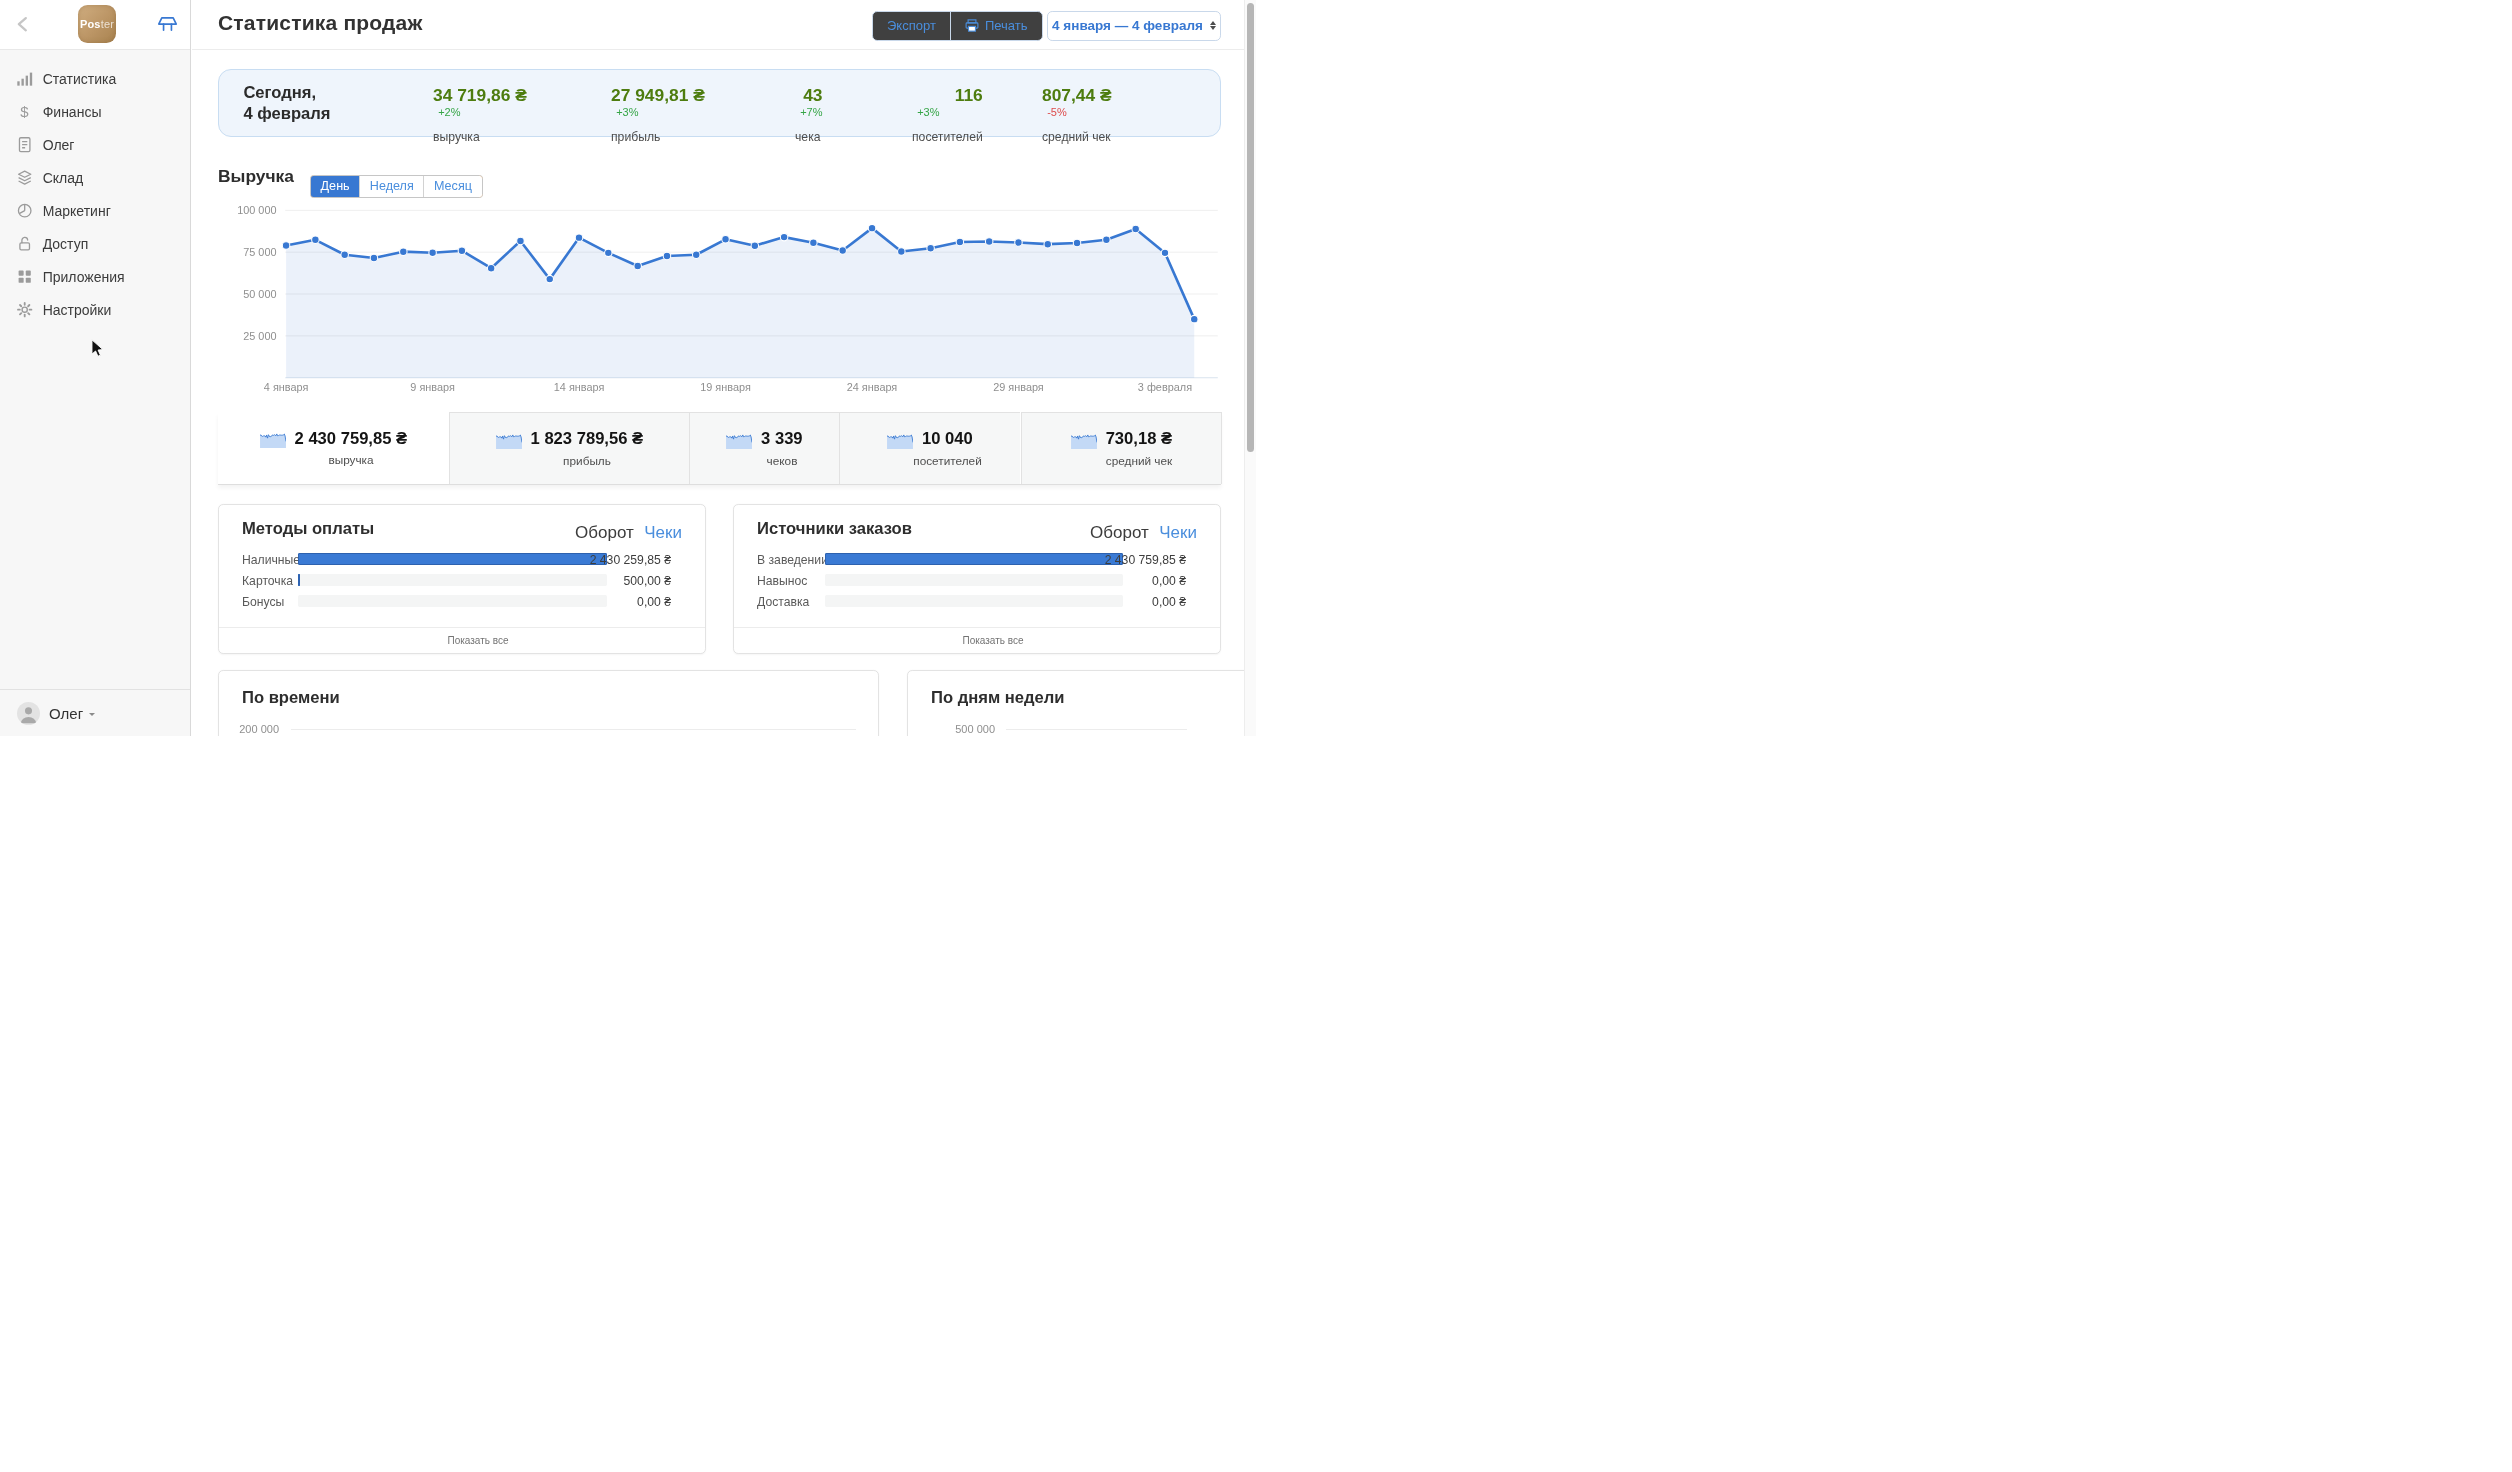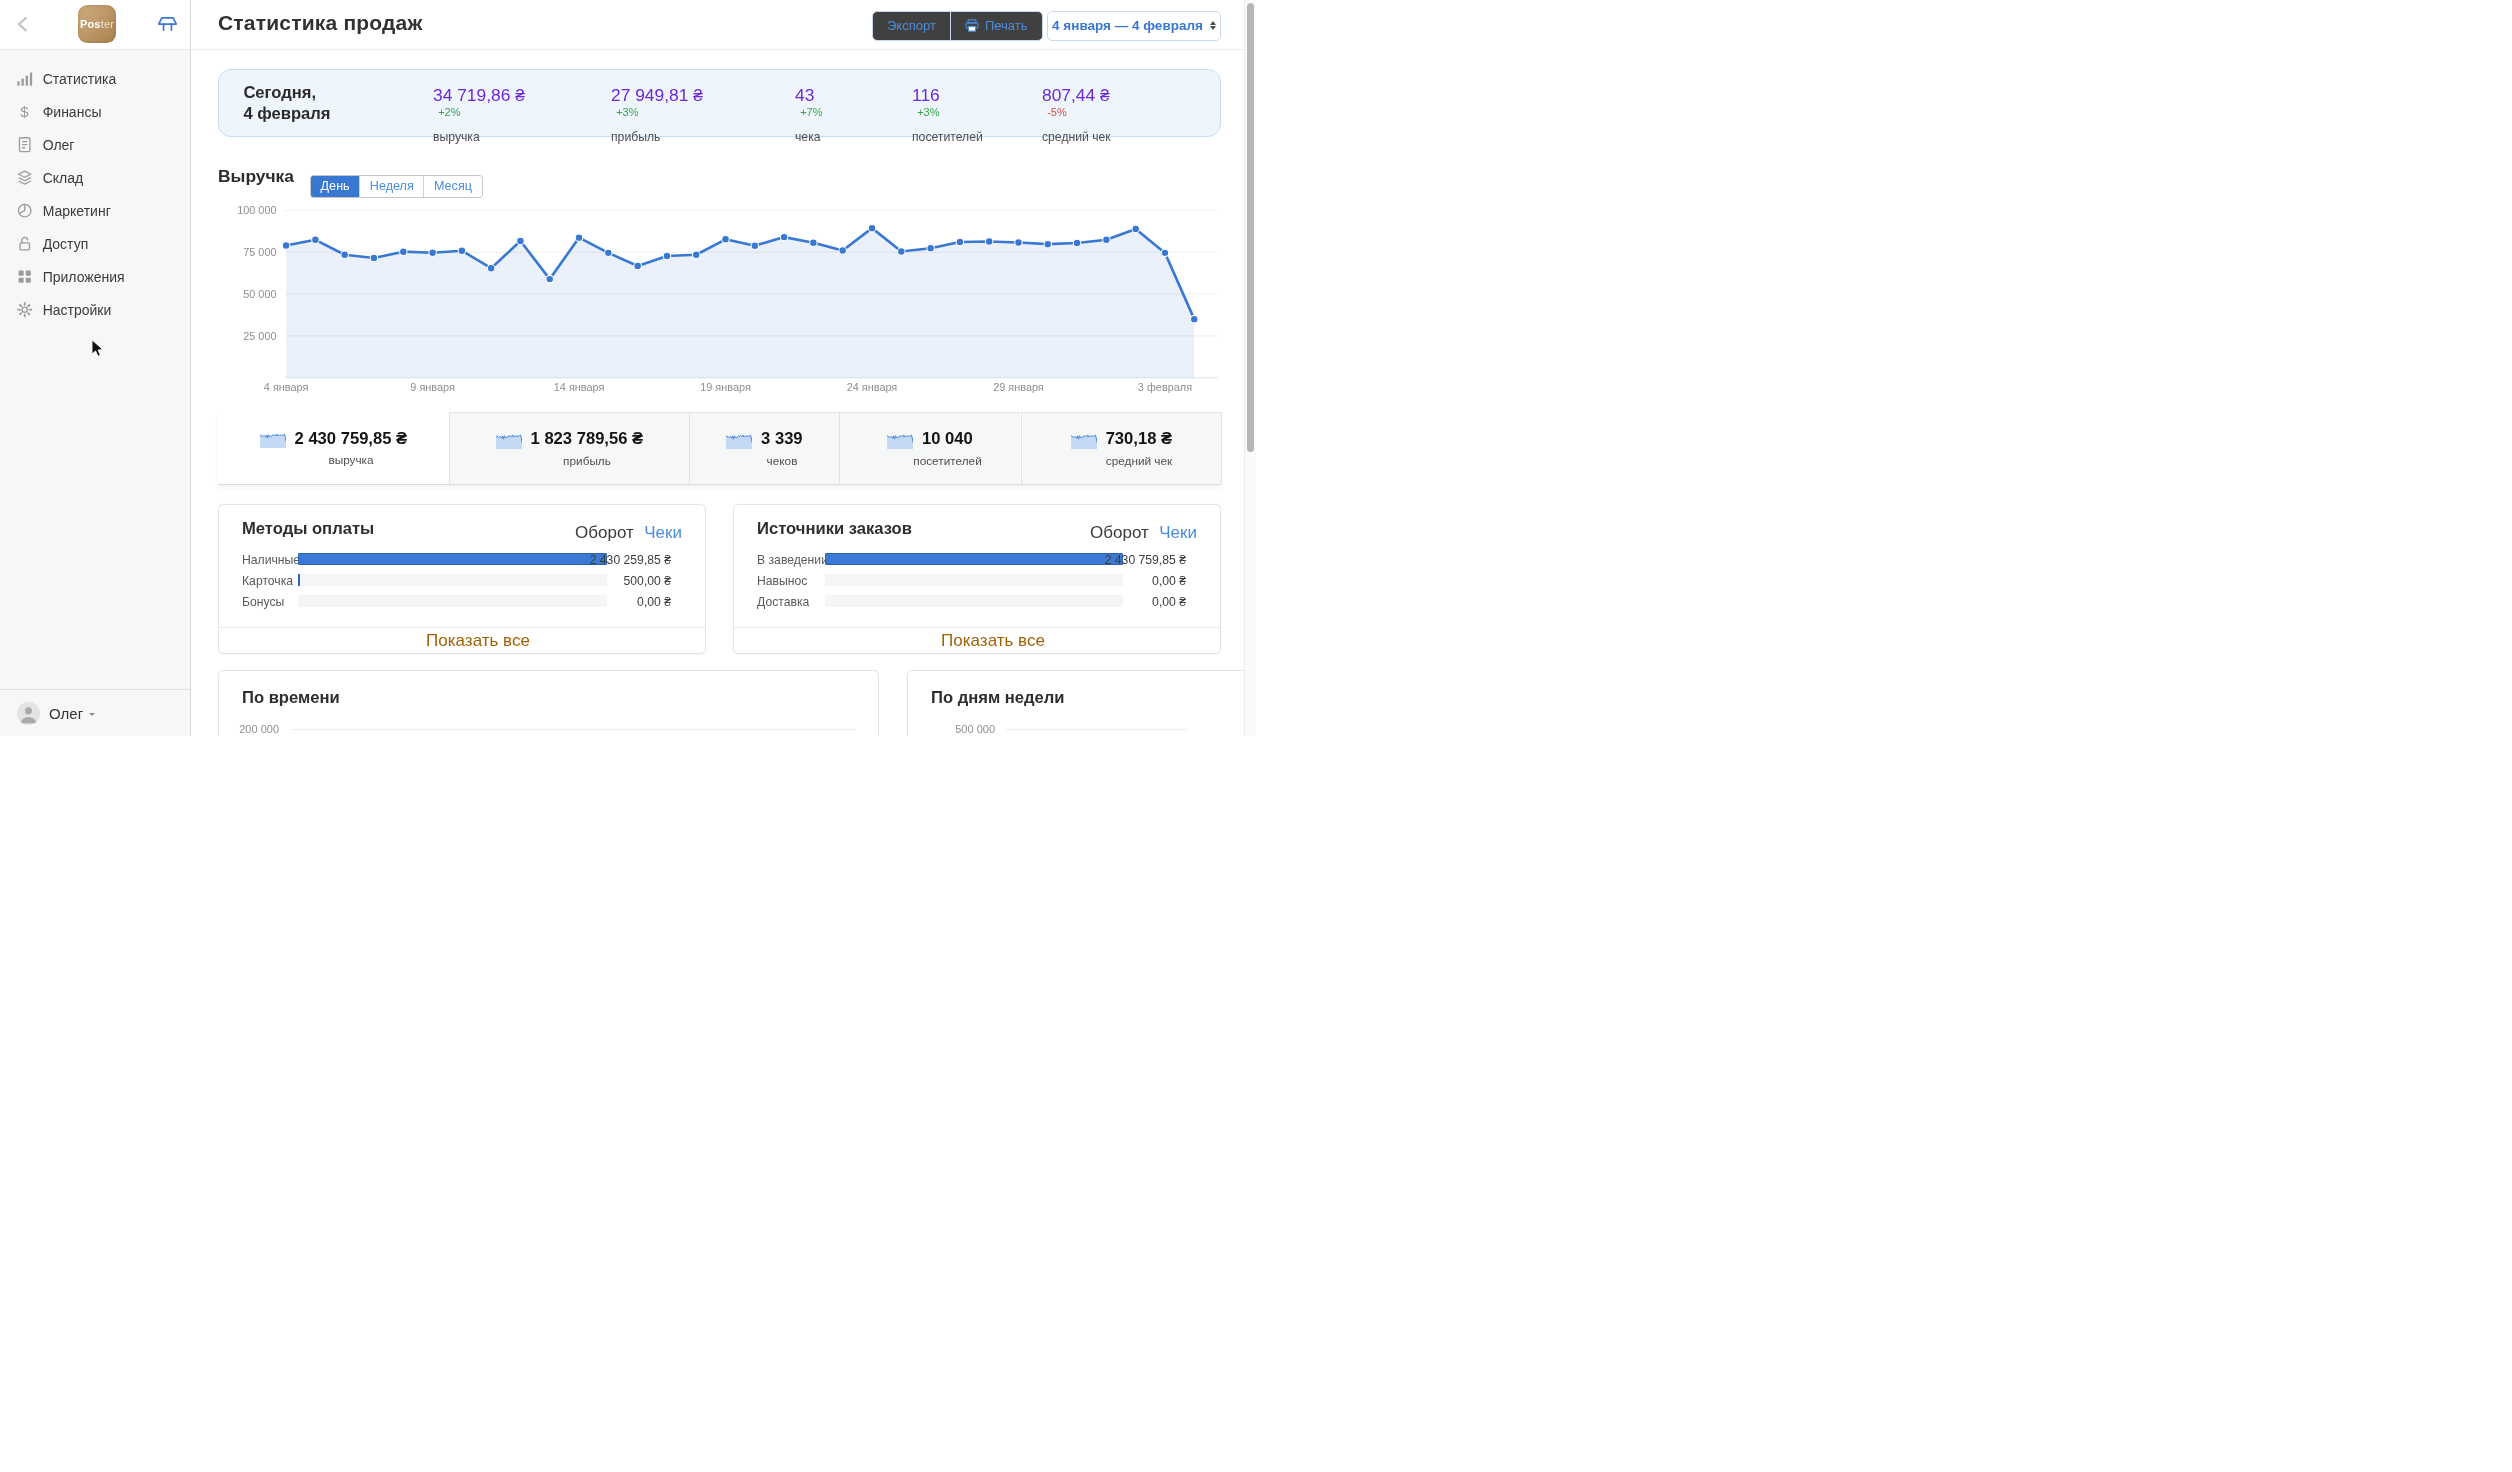--- a/index.html
+++ b/index.html
@@ -41,21 +41,21 @@
   .date-label{font-size:13.5px;font-weight:bold;color:#3878d2;}
   .updown{margin-left:7px;display:flex;flex-direction:column;gap:1.7px;}
   .updown i{width:0;height:0;border-left:3.5px solid transparent;border-right:3.5px solid transparent;display:block;}
   .updown .up{border-bottom:4.4px solid #4c4c4c;}
   .updown .down{border-top:4.4px solid #4c4c4c;}
 
   
   .today{position:absolute;left:26px;top:69px;width:1003px;height:68px;background:#eff5fc;border:0.9px solid #c8ddf2;border-radius:13px;}
   .today-title{position:absolute;left:24.4px;top:12.2px;font-size:16.6px;font-weight:bold;color:#2b2b2b;line-height:21px;}
   .stat{position:absolute;top:15px;}
-  .stat-value{font-size:17.4px;font-weight:normal;color:#6d28d9;white-space:nowrap;}
+  .stat-value{font-size:17.4px;font-weight:bold;color:#4d7c0f;white-space:nowrap;text-align:right;}
   .stat-delta{font-size:11px;vertical-align:6.1px;margin-left:5.2px;font-weight:normal;}
   .stat-label{font-size:12.2px;color:#4e4e4e;margin-top:5.2px;}
 
   
   .rev-heading{position:absolute;left:26px;top:166px;font-size:17.4px;font-weight:bold;color:#2e2e2e;}
   .tabs{position:absolute;left:118px;top:175px;display:inline-flex;border:0.9px solid #c6c6c6;border-radius:3.5px;overflow:hidden;background:#fdba74;}
   .seg{padding:0 9.6px;line-height:21px;font-size:12.6px;color:#4a8edd;cursor:pointer;background:#fff;}
   .seg + .seg{border-left:0.9px solid #d2d2d2;}
   .seg.active{background:#3878d2;color:#fff;}
   .chart-wrap{position:absolute;left:23px;top:206px;width:1012px;height:190px;}
@@ -76,21 +76,21 @@
   .card-title{position:absolute;left:23px;top:14px;font-size:16.6px;font-weight:bold;color:#2e2e2e;}
   .card-toggle{position:absolute;right:23px;top:18.3px;font-size:17px;}
   .tg-active{color:#3c3c3c;cursor:pointer;}
   .tg-link{color:#4a8edd;margin-left:10.5px;cursor:pointer;}
   .brow{position:absolute;left:0;right:11px;height:21px;}
   .brow-label{position:absolute;left:23px;top:3.5px;font-size:12.2px;color:#5a5a5a;}
   .bar-track{position:absolute;top:4.4px;height:11.3px;background:#f4f5f5;border-radius:1.7px;}
   .bar-fill{height:100%;border-radius:1.7px;background:#3a7ad4;box-shadow:inset 0 0 0 0.9px #2d61ae;}
   .brow-value{position:absolute;right:23px;top:3.5px;font-size:12.2px;color:#3d3d3d;white-space:nowrap;}
   .card-footer{position:absolute;left:0;right:0;bottom:0;height:26px;border-top:0.9px solid #ececec;text-align:center;}
-  .card-footer span{font-size:17px;color:#a16207;line-height:26px;cursor:pointer;margin-left:32px;}
+  .card-footer span{font-size:10px;color:#737373;line-height:26px;cursor:pointer;margin-left:32px;}
 
   
   .bcard{position:absolute;top:670px;height:105px;background:#fff;border:0.9px solid #e3e3e3;border-radius:5.2px 5.2px 0 0;box-shadow:0 0.9px 1.7px rgba(0,0,0,.04);}
   .bcard-title{position:absolute;left:23px;top:17.4px;font-size:16.6px;font-weight:bold;color:#2e2e2e;}
   .axis-label{position:absolute;top:52px;left:0;text-align:right;font-size:11px;color:#8f8f8f;}
   .axis-line{position:absolute;top:58px;height:0.9px;background:#ececec;}
 
   
   .scroll-track{position:absolute;right:0;top:0;width:12.2px;height:736px;background:#fafafa;border-left:0.9px solid #ededed;}
   .scroll-thumb{position:absolute;left:1.7px;top:2.6px;width:7.9px;height:449px;border-radius:3.9px;background:#b6b6b6;cursor:pointer;}

